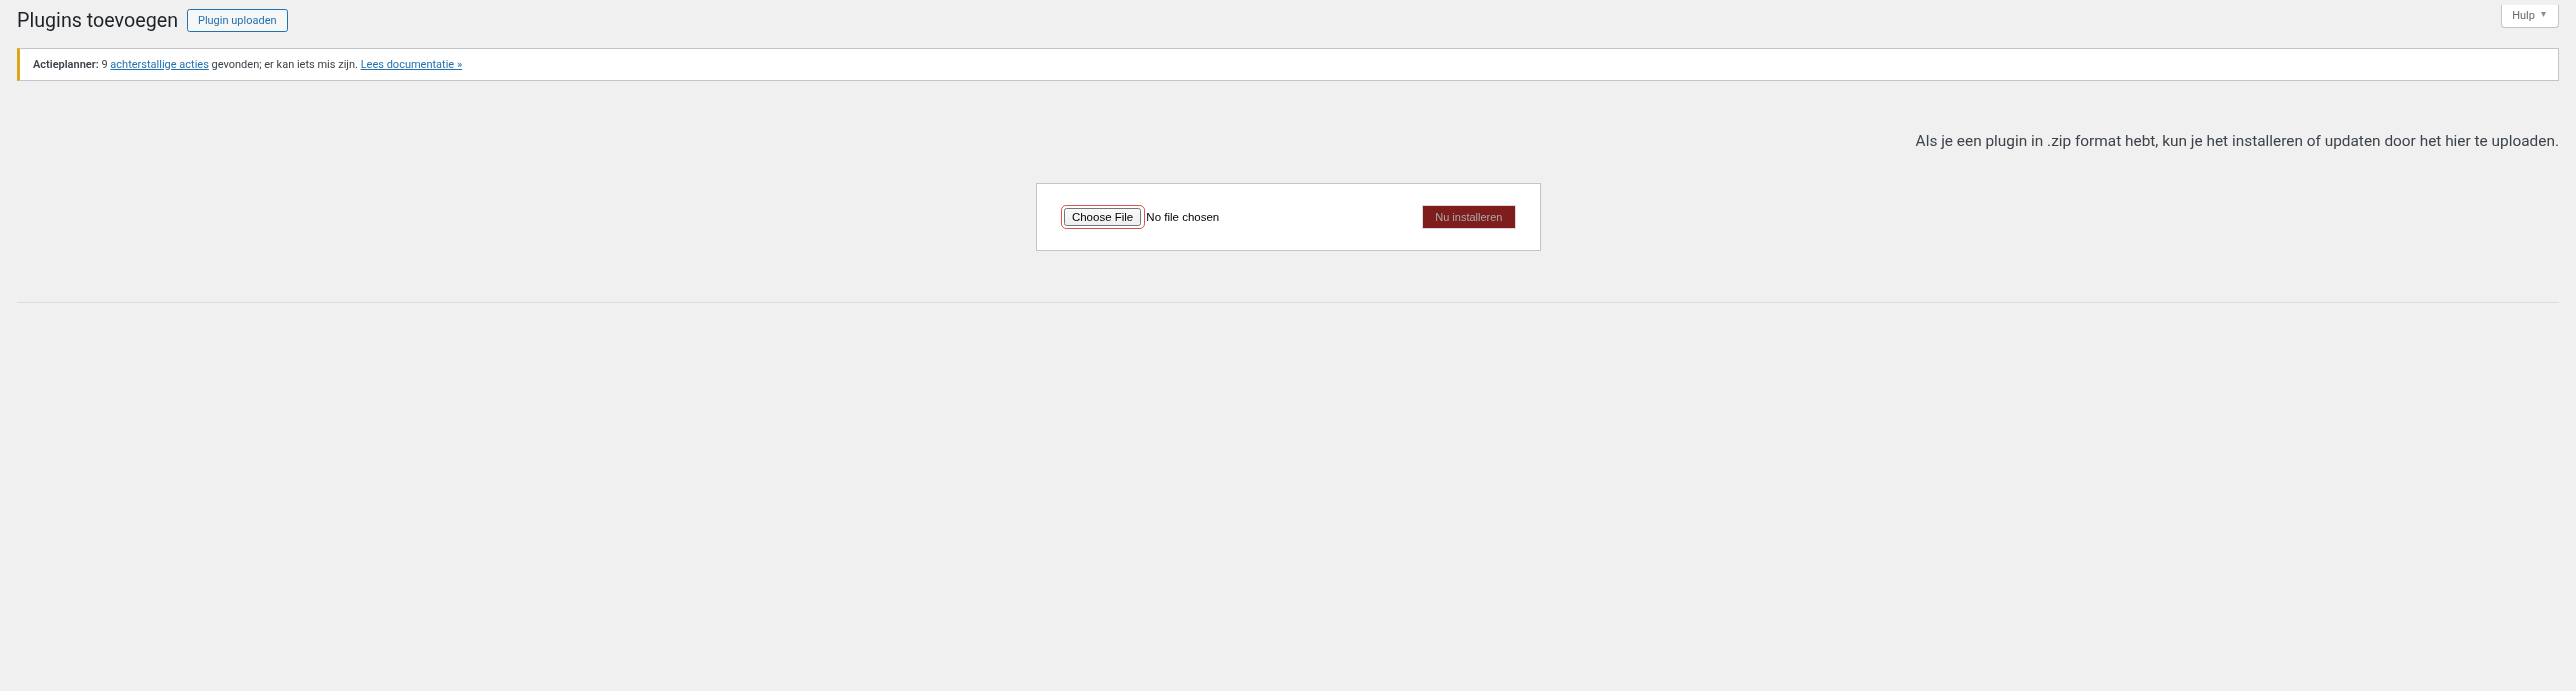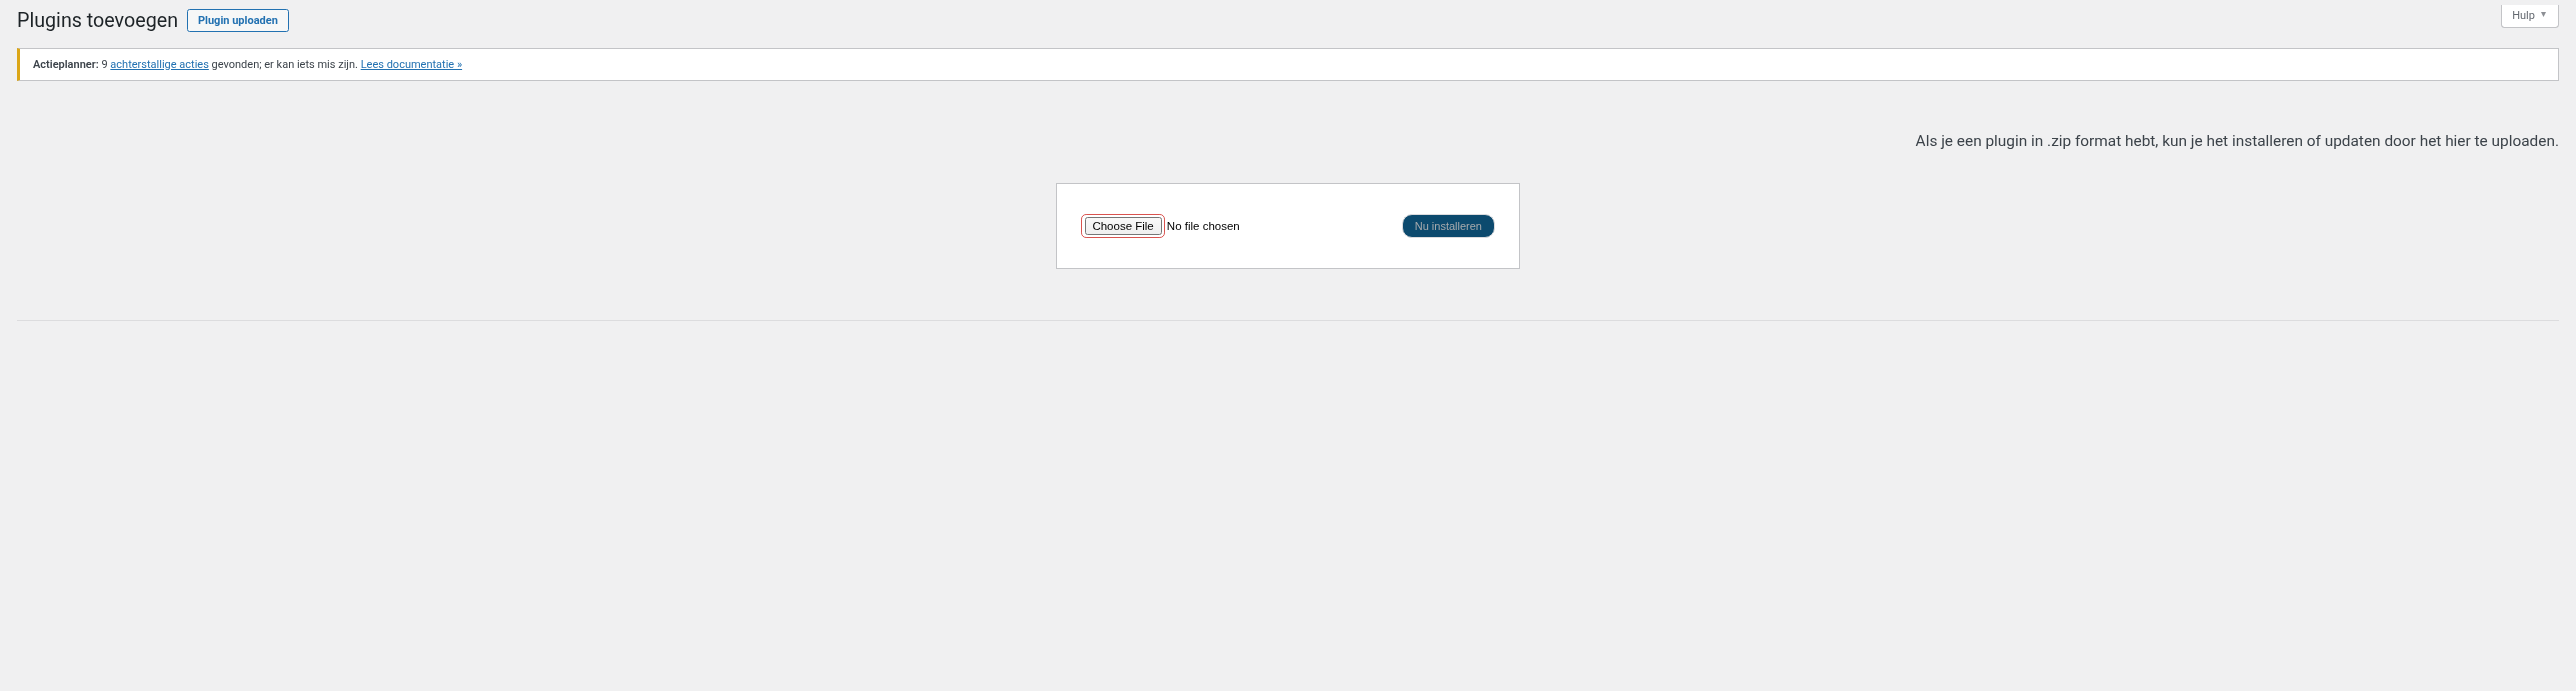--- a/index.html
+++ b/index.html
@@ -24,21 +24,21 @@
       color: #1d2327;
       padding: 0;
     }
     .upload-btn {
       display: inline-block;
       border: 0.9px solid #2271b1;
       color: #2271b1;
       background: #f6f7f7;
       padding: 4.3px 10.3px;
       font-size: 11px;
-      font-weight: 700;
+      font-weight: 400;
       border-radius: 2.6px;
       text-decoration: none;
       cursor: pointer;
     }
     .help-tab {
       position: absolute;
       top: 5.1px;
       right: 17px;
       border: 0.9px solid #c3c4c7;
       border-top: none;
@@ -70,25 +70,25 @@
       text-decoration: underline;
     }
     .upload-instructions {
       text-align: right;
       font-size: 15.4px;
       color: #3c434a;
       margin: 51px 0 32.5px 0;
       font-weight: 400;
     }
     .upload-box {
-      width: 464px;
+      width: 505px;
       margin: 0 auto 51px auto;
       border: 0.9px solid #c3c4c7;
       background: #fff;
-      padding: 30px 24px;
+      padding: 21px 24px;
       display: flex;
       align-items: center;
       justify-content: space-between;
     }
     .file-area {
       display: flex;
       align-items: center;
     }
     .highlight-box {
       border: 1.7px solid #d9534f;
@@ -107,25 +107,25 @@
       cursor: pointer;
     }
     .file-status {
       font-size: 11.5px;
       color: #000;
       margin-left: 1.7px;
       font-family: Arial, sans-serif;
     }
     .install-btn {
       border: 0.9px solid #dcdcde;
-      background: #0c4a6e;
+      background: #7f1d1d;
       color: #a7aaad;
       padding: 5.1px 12px;
       font-size: 11px;
-      border-radius: 10px;
+      border-radius: 1px;
       cursor: not-allowed;
     }
     .footer-line {
       border-top: 0.9px solid #dcdcde;
       margin-top: 34px;
     }
   </style>
 </head>
 <body>
 

